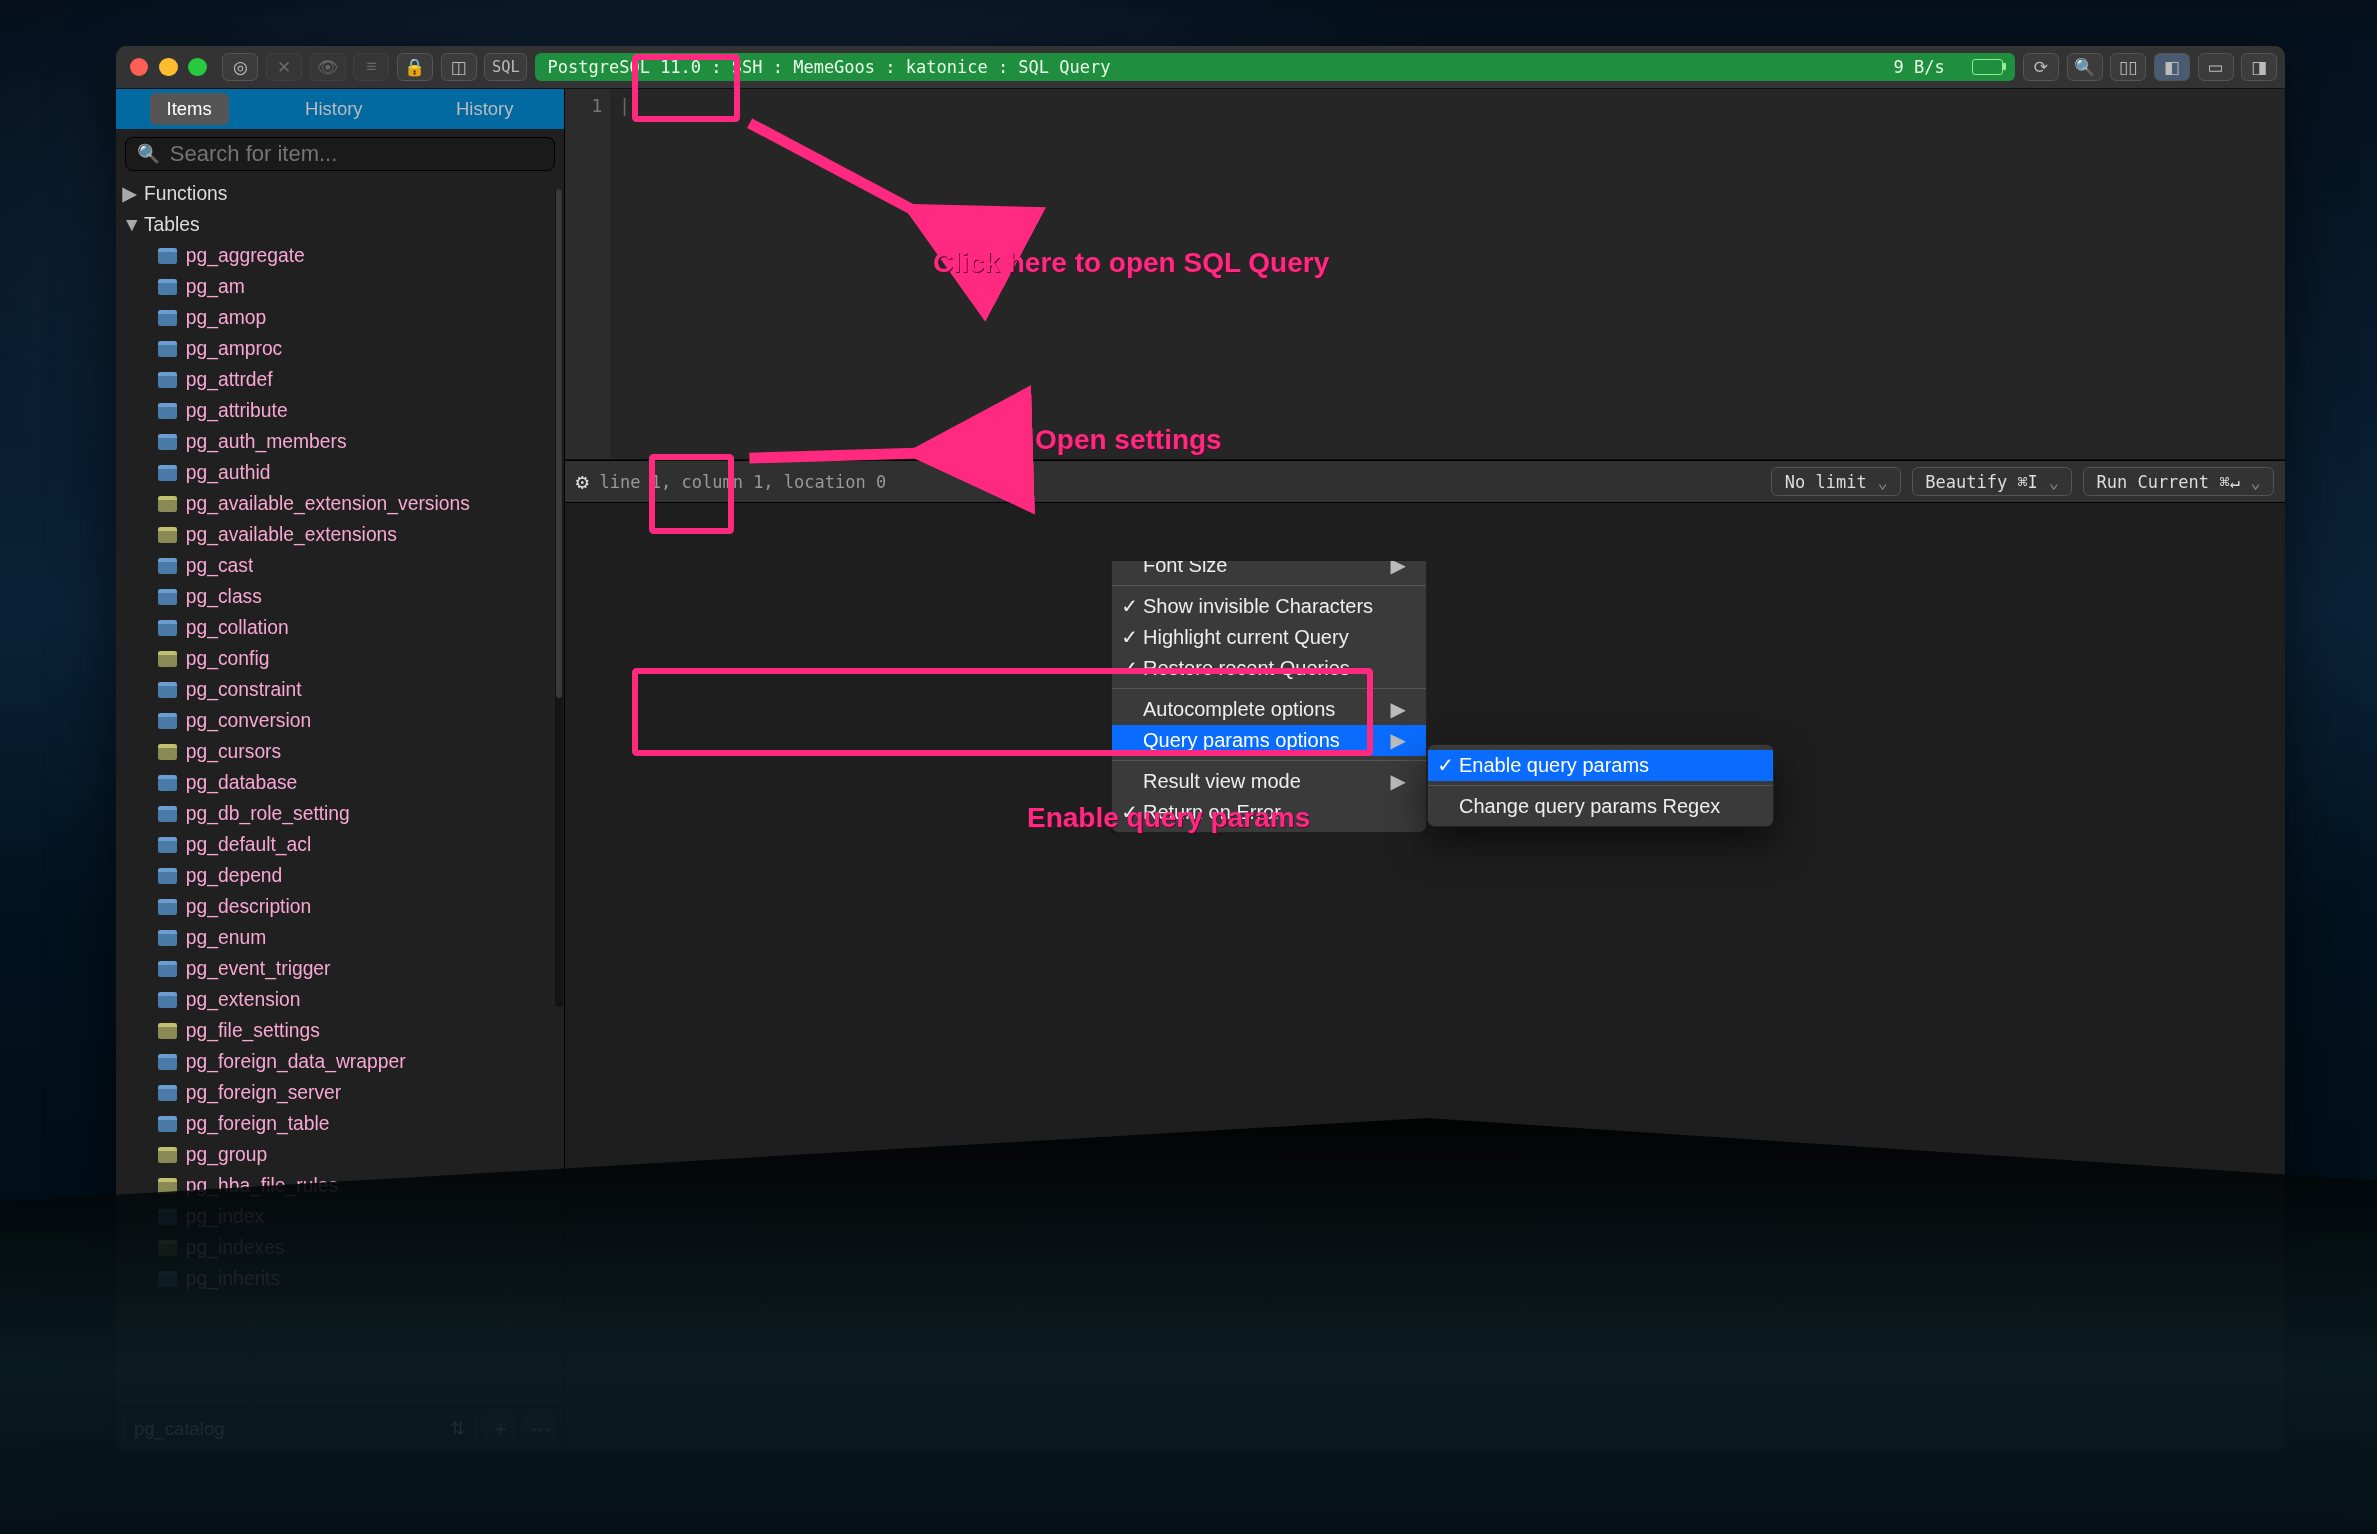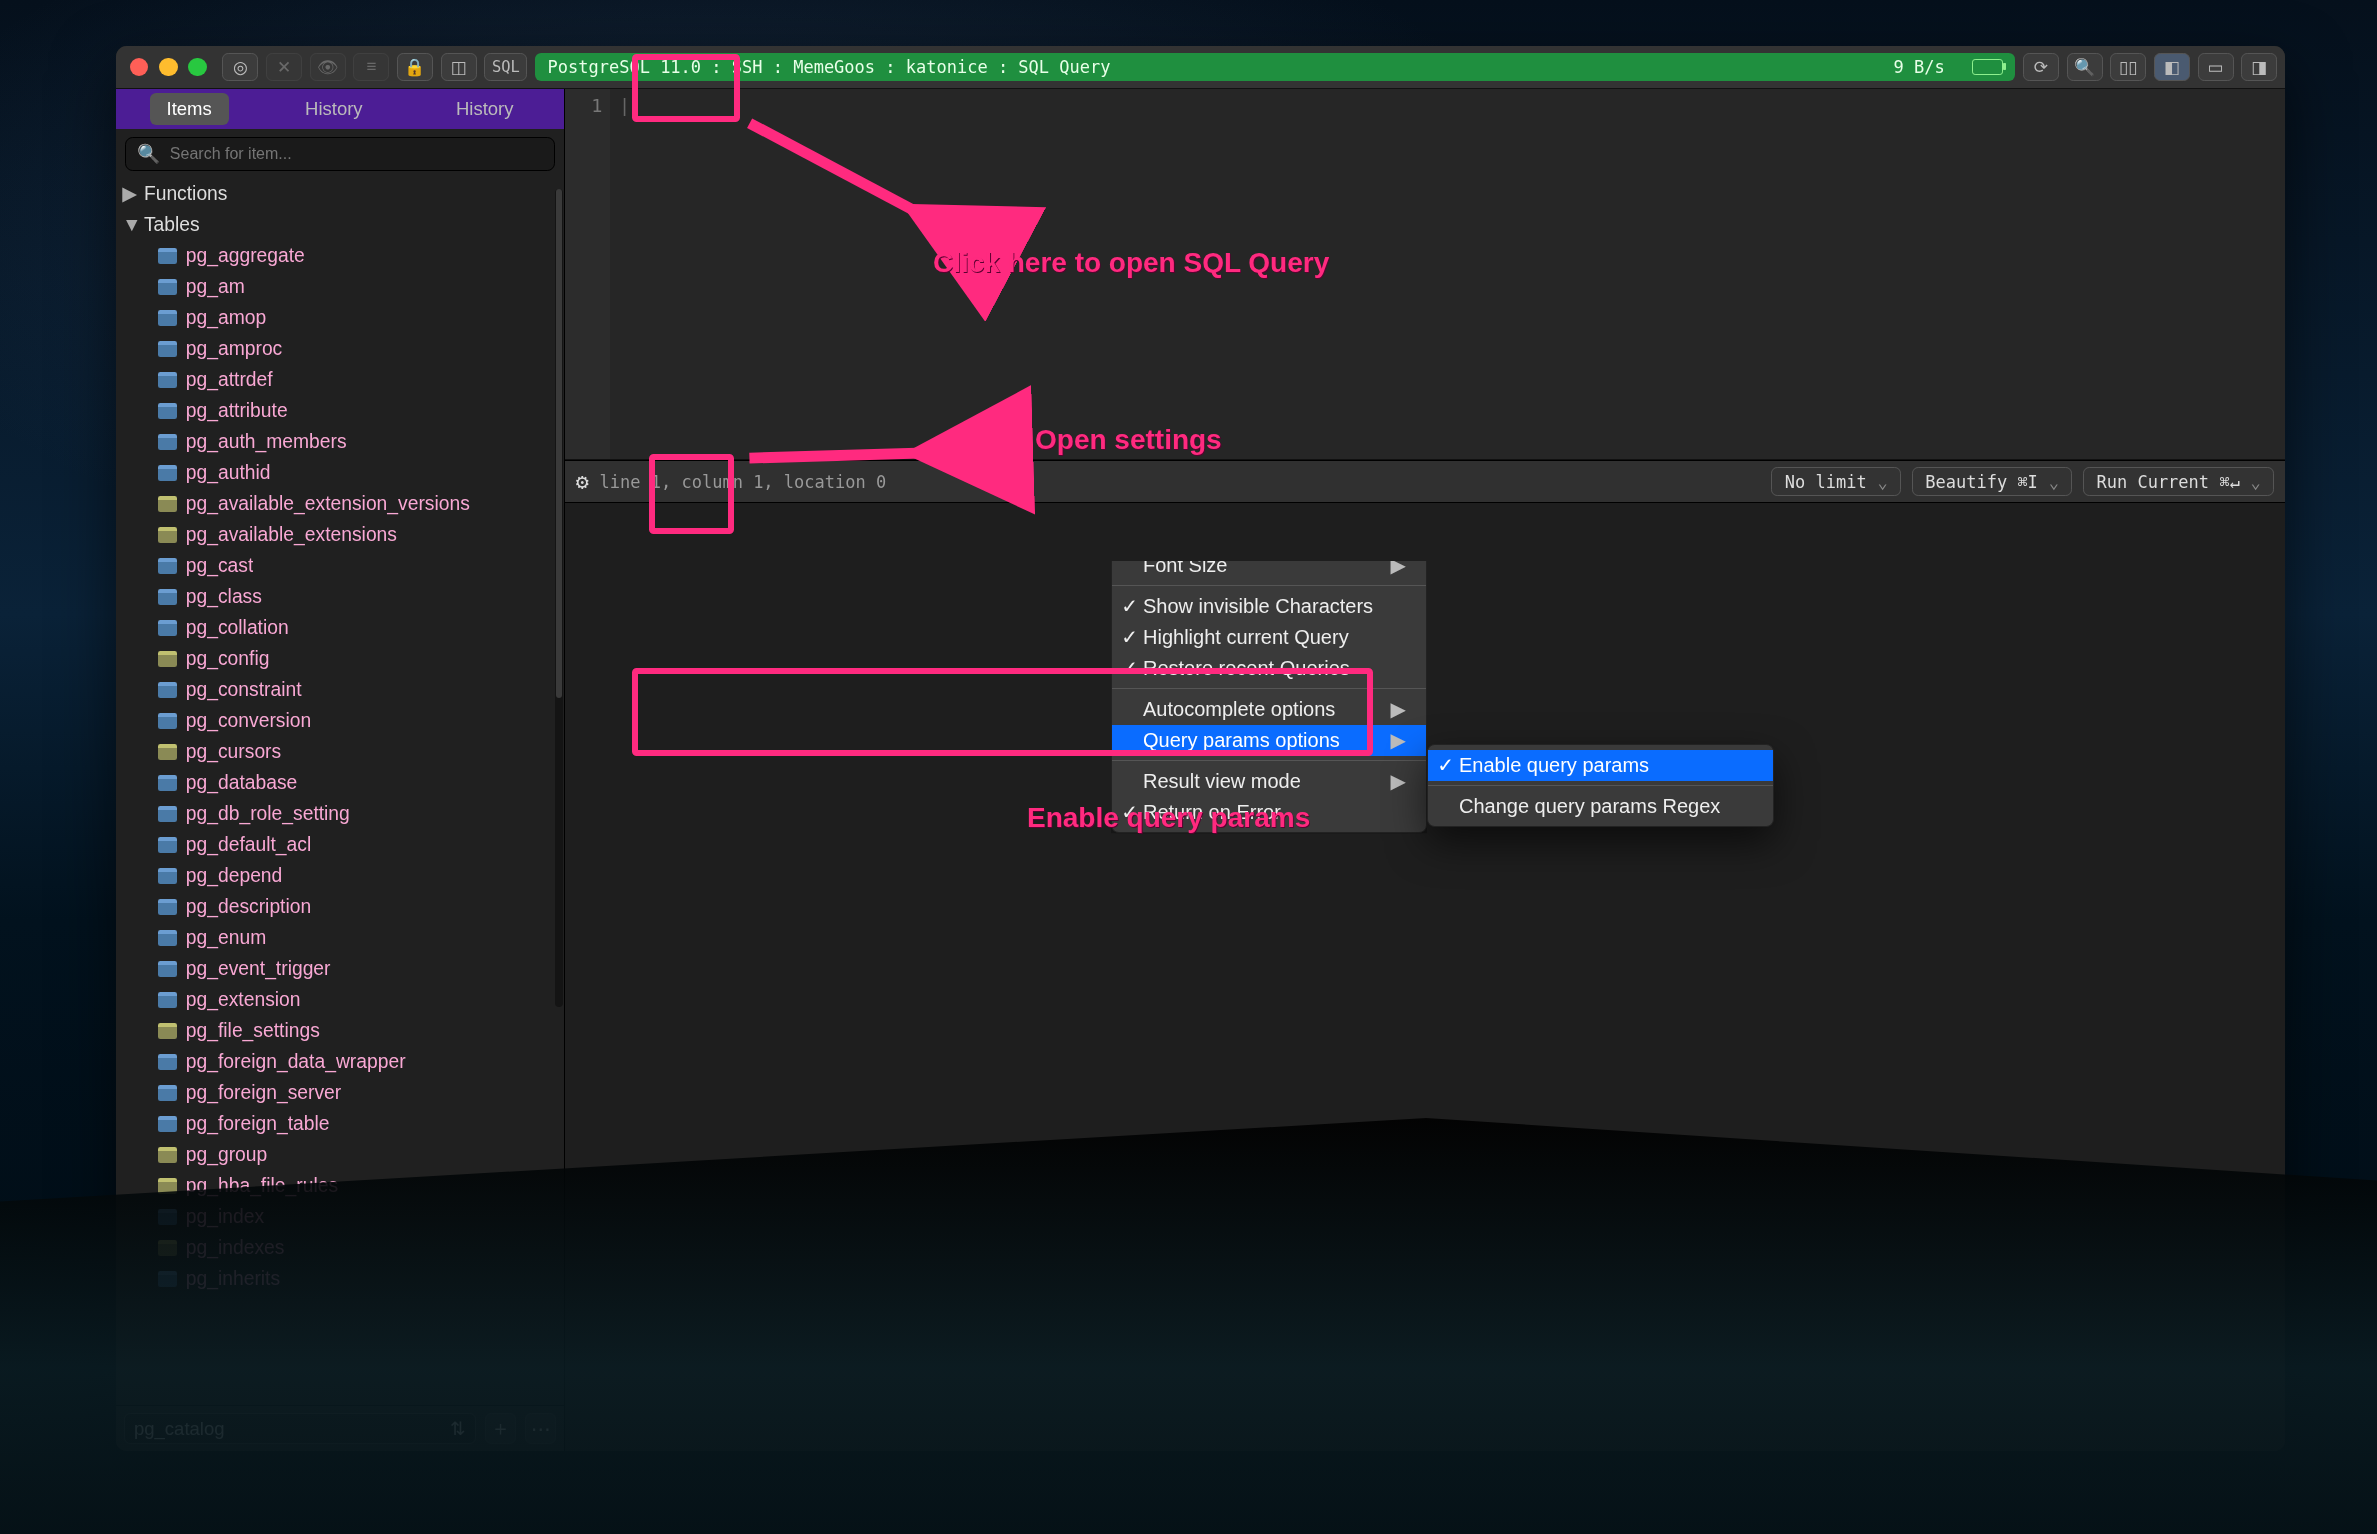--- a/index.html
+++ b/index.html
@@ -104,40 +104,40 @@
   
   .left {
     width:449px;
     background:var(--bg-panel-dark);
     border-right:0.8px solid #000;
     display:flex; flex-direction:column;
   }
   .ltabs{
     height:40px;
     display:flex; align-items:center; justify-content:space-around;
-    background:#4c1d95;
+    background:#0369a1;
     padding:4.6px 7.7px;
     gap:7.7px;
   }
   .ltab{
     color:#bbb; font-size:18.5px; padding:4.6px 17px; border-radius:6.2px; cursor:pointer;
   }
   .ltab.active{ background:#555; color:#fff;}
   .search{
     margin:7.7px 9.3px;
     display:flex; align-items:center;
     background:#1a1a1a;
     border:0.8px solid #000;
     border-radius:7.7px;
     height:34px; padding:0 10.8px; gap:7.7px;
     color:#777; font-size:18.5px;
   }
   .search input{
     flex:1; background:transparent; border:none; outline:none;
-    color:#ccc; font-size:16px;
+    color:#ccc; font-size:22px;
   }
   .tree {
     flex:1; overflow:hidden;
     font-size:19.3px;
   }
   .tree-row{
     height:31px; display:flex; align-items:center; gap:9.3px;
     padding-left:10.8px; cursor:pointer;
   }
   .tree-row.l1{ padding-left:6.2px; color:#ddd;}

